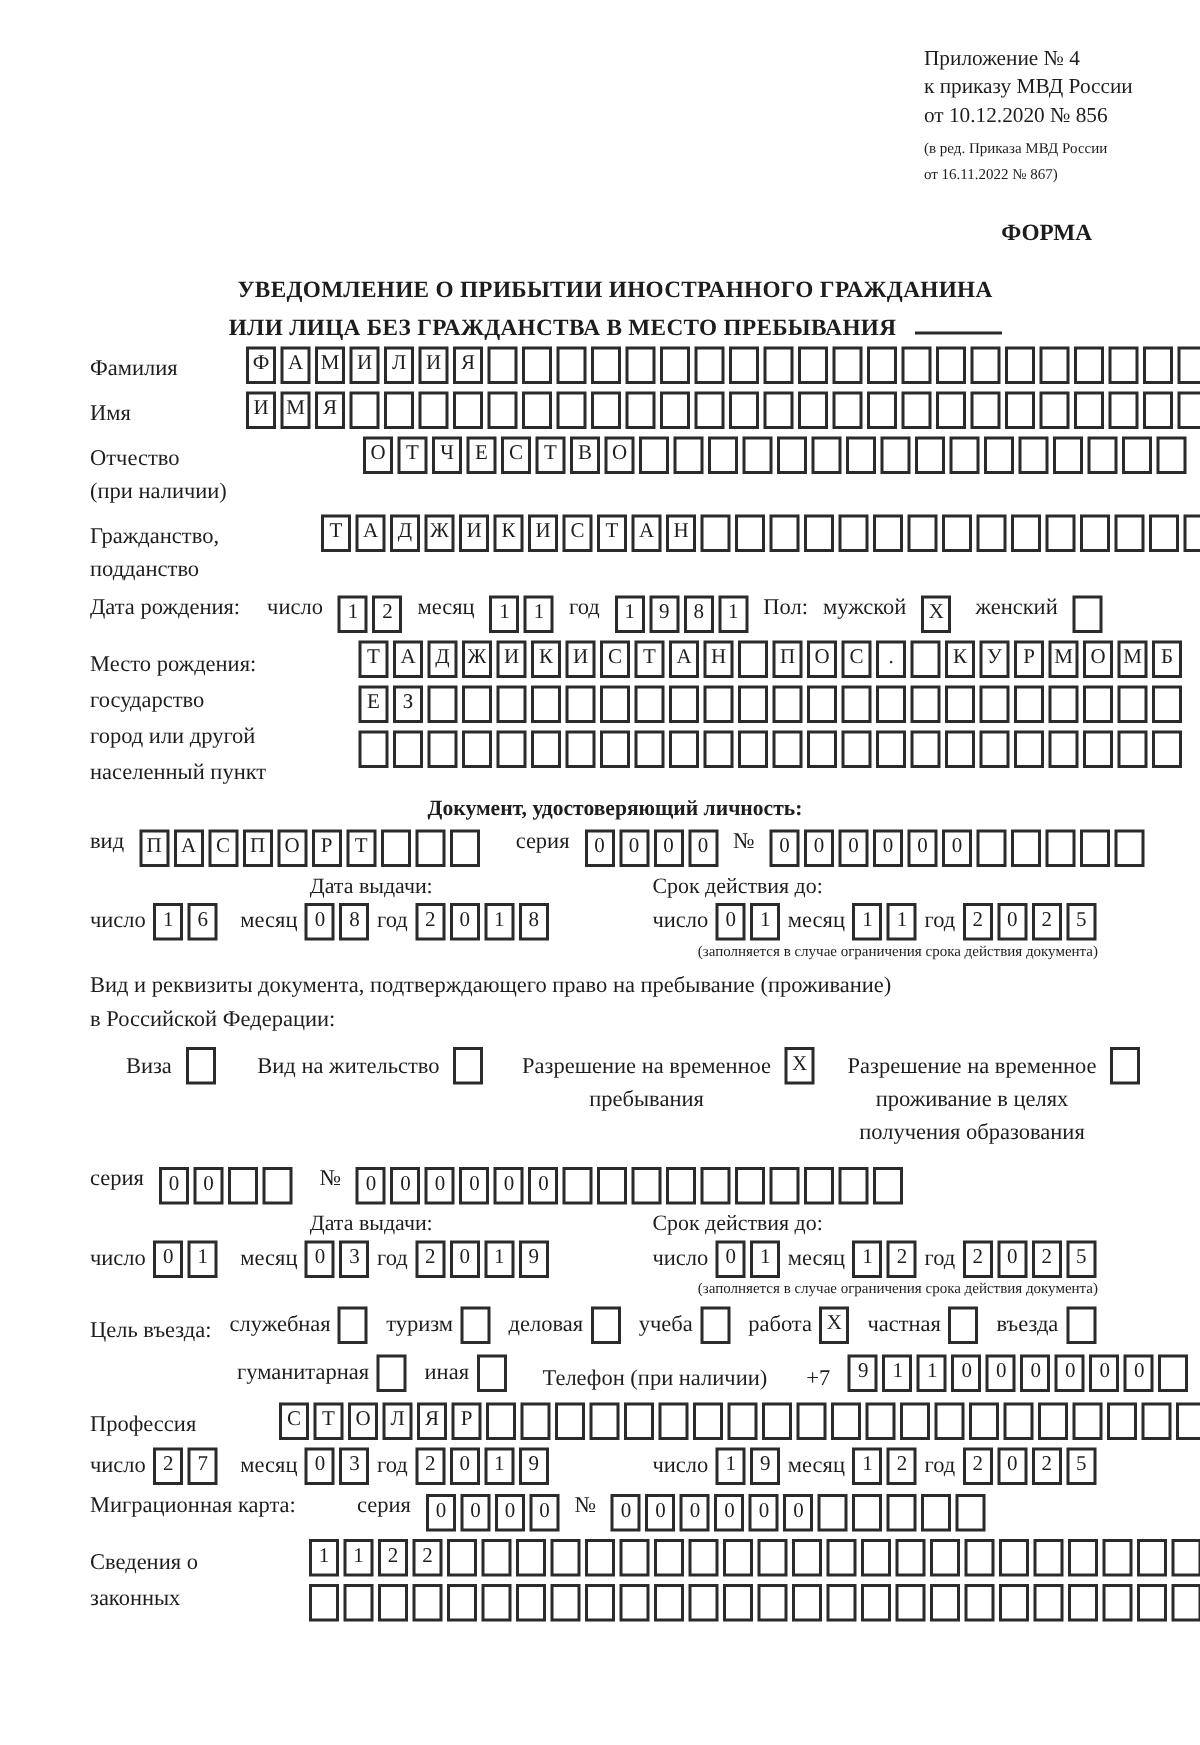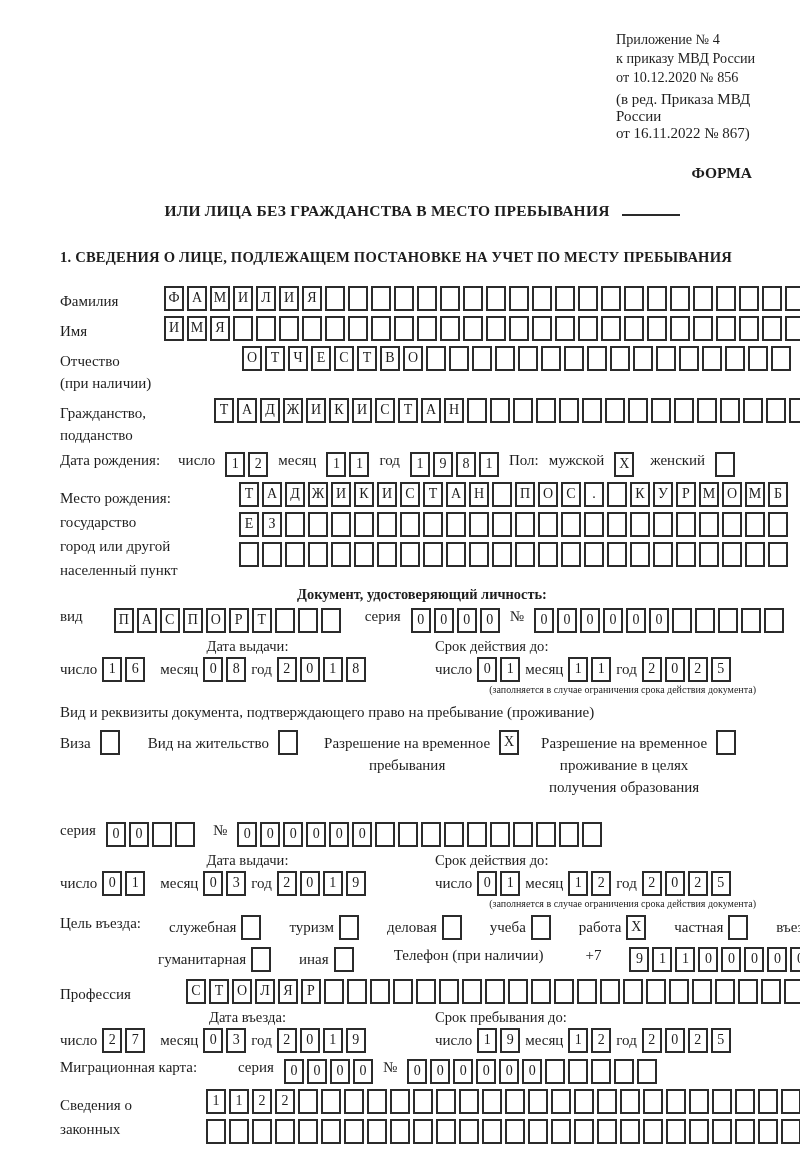--- a/index.html
+++ b/index.html
@@ -1,21 +1,21 @@
 <!DOCTYPE html>
 <html><head>
 <meta charset="utf-8">
 <style>
   * { box-sizing: border-box; margin: 0; padding: 0; }
   html, body { width: 800px; height: 1163px; overflow: hidden; background: #ffffff; }
   body { color: #1d1d1d; font-family: "Liberation Serif", "DejaVu Serif", serif; font-size: 15px; }
-  .page { width: 800px; height: 1152px; padding: 30px 16px 0 60px; }
+  .page { width: 800px; height: 1152px; padding: 30px 40px 0 60px; }
 
   .appendix { margin-left: 556px; line-height: 19px; font-size: 14.2px; }
-  .appendix .small { font-size: 15px; line-height: 17px; }
+  .appendix .small { font-size: 10px; line-height: 17px; }
   .appendix .gap { height: 4px; }
   .forma { text-align: right; padding-right: 32px; font-weight: bold; font-size: 15.5px; margin-top: 22px; }
 
   .title { text-align: center; font-weight: bold; font-size: 15.5px; line-height: 25px; margin-top: 16px; letter-spacing: .2px; }
   .blank-line { display: inline-block; width: 58px; border-bottom: 2.5px solid #2a2a2a; margin-left: 12px; vertical-align: baseline; }
 
   .sec-heading { font-weight: bold; font-size: 14.6px; margin-top: 26px; margin-bottom: 20px; letter-spacing: .2px; }
 
   .grid { display: inline-flex; gap: 3px; vertical-align: middle; }
   .cell { display: inline-block; flex: 0 0 20px; width: 20px; height: 25px; border: 2px solid #2b2b2b; text-align: center; font-size: 14px; line-height: 20px; background: #fff; }
@@ -30,48 +30,48 @@
 
   .dates-head { display: flex; font-size: 14.6px; margin-top: 2px; }
   .dh-left { flex: 0 0 375px; text-align: center; }
   .dh-right { flex: 1; text-align: left; padding-right: 52px; }
   .dates-row { display: flex; align-items: center; margin-top: 2px; margin-bottom: 2px; }
   .half { flex: 0 0 375px; display: flex; align-items: center; gap: 5px; white-space: nowrap; }
   .half2 { flex: 1; display: flex; align-items: center; gap: 5px; white-space: nowrap; }
   .note { font-size: 10px; text-align: right; padding-right: 28px; margin-bottom: 6px; }
   .intro { line-height: 23px; }
 
-  .stay-opts { display: flex; align-items: flex-start; margin-top: 6px; margin-bottom: 24px; }
+  .stay-opts { display: flex; align-items: flex-start; margin-top: 6px; margin-bottom: 12px; justify-content: flex-end; }
   .opt { display: flex; align-items: flex-start; gap: 9px; }
   .opt .txt { text-align: center; line-height: 22px; padding-top: 2px; }
 
-  .purpose { display: flex; align-items: flex-start; gap: 28px; white-space: nowrap; margin-bottom: 7px; }
+  .purpose { display: flex; align-items: flex-end; gap: 12px; white-space: nowrap; margin-bottom: 7px; }
   .oi { display: inline-flex; align-items: center; gap: 5px; }
 </style>
 </head>
 <body>
 
 <div class="page">
 
   <div class="appendix">
     <div>Приложение № 4</div>
     <div>к приказу МВД России</div>
     <div>от 10.12.2020 № 856</div>
     <div class="gap"></div>
     <div class="small">(в ред. Приказа МВД России</div>
     <div class="small">от 16.11.2022 № 867)</div>
   </div>
 
   <div class="forma">ФОРМА</div>
 
   <div class="title">
+    <div>УВЕДОМЛЕНИЕ О ПРИБЫТИИ ИНОСТРАННОГО ГРАЖДАНИНА</div>
     <div><span>ИЛИ ЛИЦА БЕЗ ГРАЖДАНСТВА В МЕСТО ПРЕБЫВАНИЯ</span><span class="blank-line"></span></div>
   </div>
 
-  <div class="sec-heading">1. СВЕДЕНИЯ О ЛИЦЕ, ПОДЛЕЖАЩЕМ ПОСТАНОВКЕ НА УЧЕТ ПО МЕСТУ ПРЕБЫВАНИЯ</div>
 
   <div class="row">
     <div class="lbl" style="width:68px">Фамилия</div>
     <div class="grid">
         <span class="cell">Ф</span>
         <span class="cell">А</span>
         <span class="cell">М</span>
         <span class="cell">И</span>
         <span class="cell">Л</span>
         <span class="cell">И</span>
@@ -400,20 +400,21 @@
           <span class="cell">2</span>
           <span class="cell">0</span>
           <span class="cell">2</span>
           <span class="cell">5</span>
         </span>
     </span>
   </div>
   <div class="note">(заполняется в случае ограничения срока действия документа)</div>
 
   <div class="intro">Вид и реквизиты документа, подтверждающего право на пребывание (проживание)</div>
+  <div class="intro">в Российской Федерации:</div>
 
   <div class="stay-opts">
     <span class="opt" style="margin-right:28px">
       <span class="txt">Виза</span>
       <span class="grid">
           <span class="cell"></span>
         </span>
     </span>
     <span class="opt" style="margin-right:26px">
       <span class="txt">Вид на жительство</span>
@@ -618,24 +619,20 @@
         <span class="cell"></span>
         <span class="cell"></span>
         <span class="cell"></span>
         <span class="cell"></span>
         <span class="cell"></span>
         <span class="cell"></span>
         <span class="cell"></span>
       </div>
   </div>
 
-  <div class="dates-head">
-    <span class="dh-left">Дата въезда:</span>
-    <span class="dh-right">Срок пребывания до:</span>
-  </div>
   <div class="dates-row">
     <span class="half">
       <span>число</span>
       <span class="grid">
           <span class="cell">2</span>
           <span class="cell">7</span>
         </span>
       <span style="margin-left:10px">месяц</span>
       <span class="grid">
           <span class="cell">0</span>

